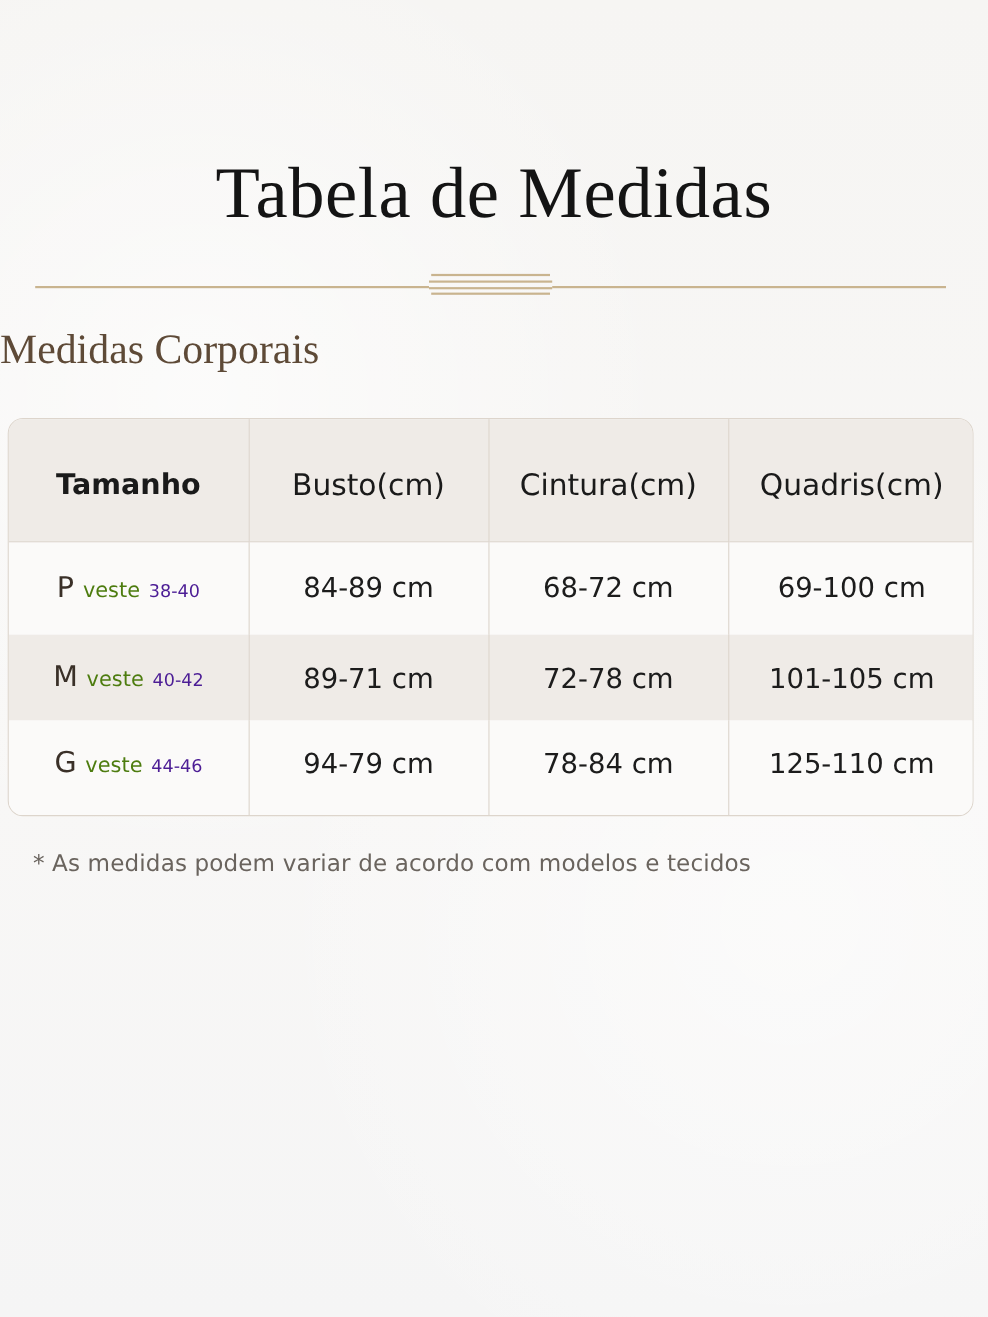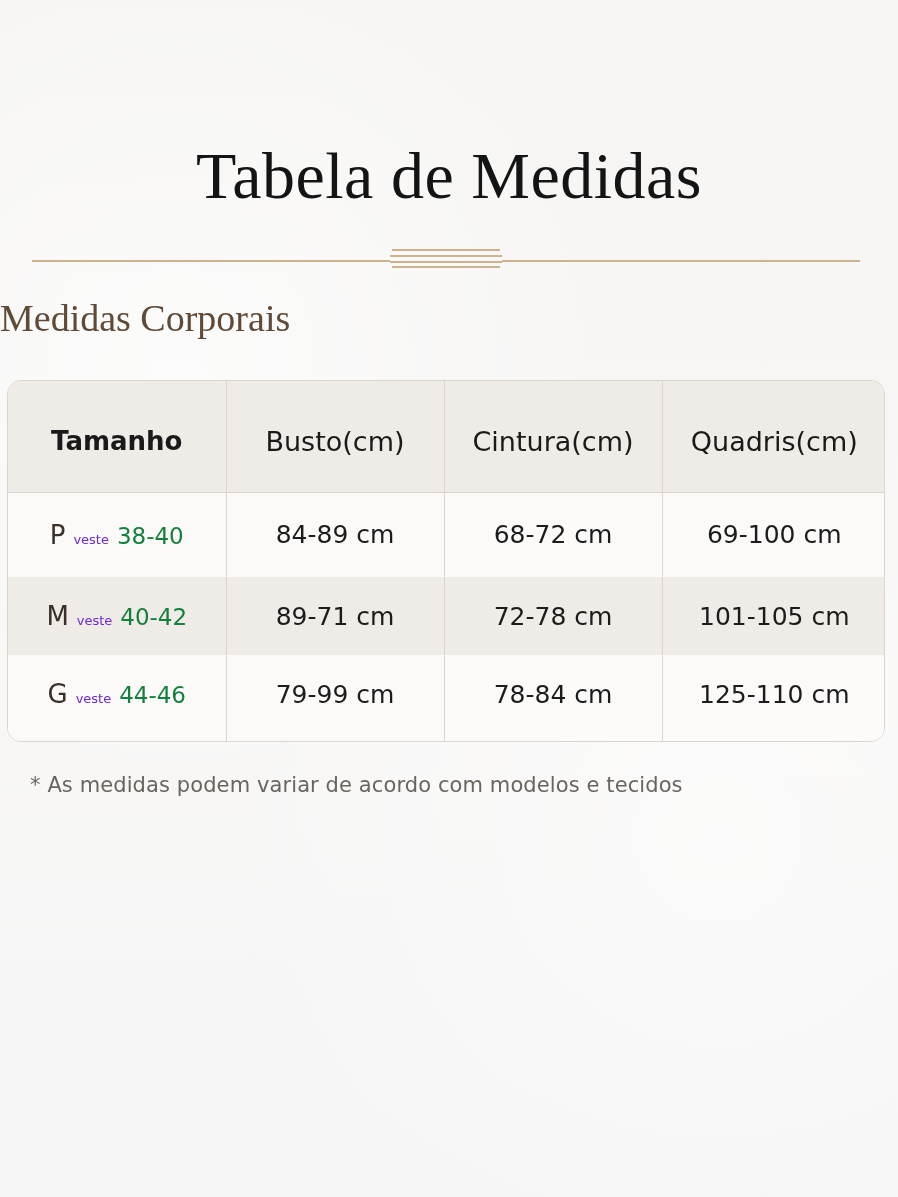--- a/index.html
+++ b/index.html
@@ -125,26 +125,26 @@
       font-family: "DejaVu Sans", sans-serif;
       font-size: 25px;
       color: #1c1c1c;
     }
     tbody tr.r3 td { padding-bottom: 10px; }
     .size-letter {
       font-size: 26px;
       color: #3a3028;
     }
     .size-veste {
-      font-size: 13px;
-      color: #6d28d9;
+      font-size: 19px;
+      color: #4d7c0f;
     }
     .size-range {
-      font-size: 23px;
-      color: #15803d;
+      font-size: 16px;
+      color: #4c1d95;
     }
     .note {
       position: absolute;
       left: 30px;
       top: 773px;
       font-family: "DejaVu Sans", sans-serif;
       font-size: 21px;
       color: #6a645e;
       margin: 0;
       letter-spacing: 0.1px;
@@ -202,21 +202,21 @@
         <td>89-71 cm</td>
         <td>72-78 cm</td>
         <td>101-105 cm</td>
       </tr>
       <tr class="r3">
         <td>
           <span class="size-letter">G</span>
           <span class="size-veste">veste</span>
           <span class="size-range">44-46</span>
         </td>
-        <td>79-99 cm</td>
+        <td>94-79 cm</td>
         <td>78-84 cm</td>
         <td>125-110 cm</td>
       </tr>
     </tbody>
   </table>
 </div>
 
 <p class="note">* As medidas podem variar de acordo com modelos e tecidos</p>
 
 </body></html>

